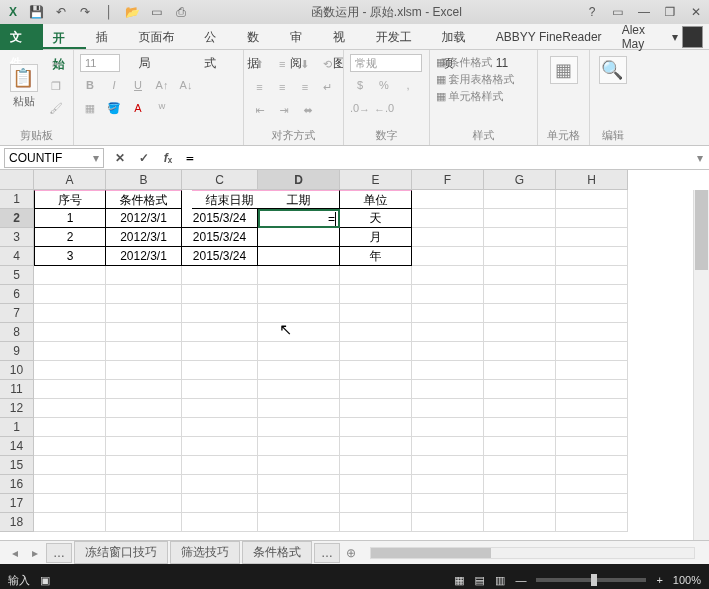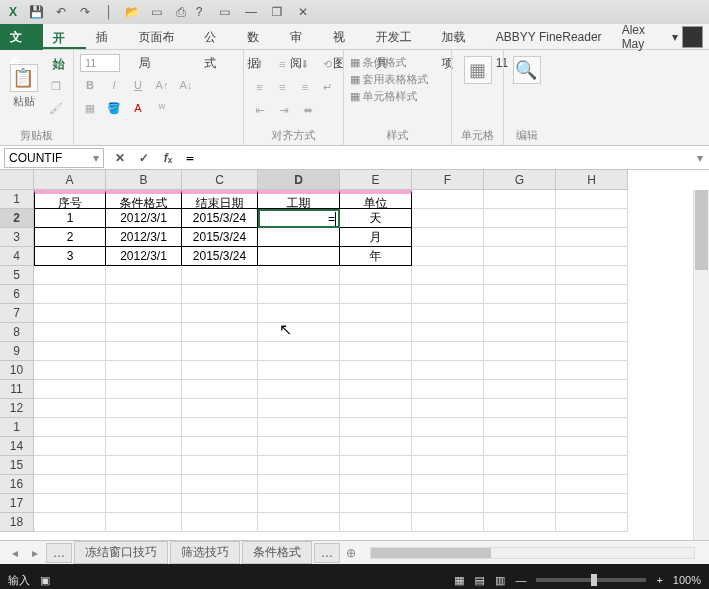--- a/index.html
+++ b/index.html
@@ -40,21 +40,21 @@
 .corner { width:34px; background:#e8e8e8; border-right:1px solid #c6c6c6; border-bottom:1px solid #c6c6c6; }
 .colh { background:#e8e8e8; border-right:1px solid #c6c6c6; border-bottom:1px solid #c6c6c6; text-align:center; line-height:20px; color:#444; font-size:12px; }
 .colh.active { background:#d4d4d4; font-weight:bold; }
 .grid-body { flex:1; display:flex; }
 .row-headers { width:34px; display:flex; flex-direction:column; }
 .rowh { height:19px; background:#e8e8e8; border-right:1px solid #c6c6c6; border-bottom:1px solid #c6c6c6; text-align:center; line-height:19px; color:#444; font-size:12px; }
 .rowh.active { background:#d4d4d4; font-weight:bold; }
 .cells { position:relative; flex:1; }
 .cell { position:absolute; height:19px; line-height:18px; text-align:center; font-size:12px; color:#000; background:#fff; border-right:1px solid #d9d9d9; border-bottom:1px solid #d9d9d9; overflow:hidden; }
 .cell.bordered { border-right:1px solid #000; border-bottom:1px solid #000; }
-.cell.bordered-top { border-top:4px solid #f9a8d4; }
+.cell.bordered-top { border-top:1px solid #f9a8d4; }
 .cell.bordered-left { border-left:1px solid #000; }
 .cell.editing { border:2px solid #217346; text-align:right; padding-right:3px; line-height:16px; z-index:5; }
 .cell.editing::after { content:''; position:absolute; top:1px; right:2px; width:1px; height:14px; background:#000; animation:blink 1s steps(1) infinite; }
 @keyframes blink { 50% { opacity:0; } }
 .cursor-arrow { position:absolute; top:130px; left:245px; font-size:16px; color:#000; z-index:10; pointer-events:none; }
 .vscroll { position:absolute; right:0; top:20px; bottom:0; width:16px; background:#f0f0f0; border-left:1px solid #ddd; }
 .vscroll .thumb { position:absolute; top:0; left:1px; right:1px; height:80px; background:#c6c6c6; }
 
 .sheet-tabs { height:24px; background:#f3f3f3; border-top:1px solid #c6c6c6; display:flex; align-items:center; padding:0 6px; gap:2px; }
 .stab-nav { width:18px; text-align:center; color:#888; }
@@ -75,20 +75,21 @@
   <div class="qat">
     <span class="qat-btn" style="color:#217346;font-weight:bold;">X</span>
     <span class="qat-btn">💾</span>
     <span class="qat-btn">↶</span>
     <span class="qat-btn">↷</span>
     <span class="qat-btn">│</span>
     <span class="qat-btn">📂</span>
     <span class="qat-btn">▭</span>
     <span class="qat-btn">⎙</span>
   </div>
+  <div class="title-center">函数运用 - 原始.xlsm - Excel</div>
   <div class="win-right">
     <span class="qat-btn">?</span>
     <span class="qat-btn">▭</span>
     <span class="qat-btn">—</span>
     <span class="qat-btn">❐</span>
     <span class="qat-btn">✕</span>
   </div>
 </div>
 
 <div class="menubar">
@@ -157,20 +158,33 @@
       <span class="rbtn">↵</span>
     </div>
     <div class="ribbon-row" style="margin-top:3px;">
       <span class="rbtn">⇤</span>
       <span class="rbtn">⇥</span>
       <span class="rbtn">⬌</span>
     </div>
     <div class="ribbon-group-label">对齐方式</div>
   </div>
 
+  <div class="ribbon-group" style="width:86px;">
+    <div class="sel-box" style="width:72px;">常规</div>
+    <div class="ribbon-row" style="margin-top:3px;">
+      <span class="rbtn">$</span>
+      <span class="rbtn">%</span>
+      <span class="rbtn">,</span>
+    </div>
+    <div class="ribbon-row" style="margin-top:3px;">
+      <span class="rbtn">.0→</span>
+      <span class="rbtn">←.0</span>
+    </div>
+    <div class="ribbon-group-label">数字</div>
+  </div>
 
   <div class="ribbon-group" style="width:108px;">
     <div class="vline-item">▦ <span>条件格式</span></div>
     <div class="vline-item">▦ <span>套用表格格式</span></div>
     <div class="vline-item">▦ <span>单元格样式</span></div>
     <div class="ribbon-group-label">样式</div>
   </div>
 
   <div class="ribbon-group" style="width:52px;">
     <div class="big-btn">
@@ -229,21 +243,21 @@
         <div class="rowh">14</div>
         <div class="rowh">15</div>
         <div class="rowh">16</div>
         <div class="rowh">17</div>
         <div class="rowh">18</div>
       </div>
     <div class="cells" id="cells">
       <div class="cursor-arrow">↖</div>
     <div class="cell bordered bordered-top bordered-left" style="left: 0px; top: 0px; width: 72px;">序号</div>
         <div class="cell bordered bordered-top" style="left: 72px; top: 0px; width: 76px;">条件格式</div>
-        <div class="cell bordered bordered-top" style="left: 148px; top: 0px; width: 76px;">结束日期</div>
+        <div class="cell bordered bordered-top" style="left: 158px; top: 0px; width: 76px;">结束日期</div>
         <div class="cell bordered bordered-top" style="left: 224px; top: 0px; width: 82px;">工期</div>
         <div class="cell bordered bordered-top" style="left: 306px; top: 0px; width: 72px;">单位</div>
         <div class="cell" style="left: 378px; top: 0px; width: 72px;"></div>
         <div class="cell" style="left: 450px; top: 0px; width: 72px;"></div>
         <div class="cell" style="left: 522px; top: 0px; width: 72px;"></div>
         <div class="cell bordered bordered-left" style="left: 0px; top: 19px; width: 72px;">1</div>
         <div class="cell bordered" style="left: 72px; top: 19px; width: 76px;">2012/3/1</div>
         <div class="cell bordered" style="left: 148px; top: 19px; width: 76px;">2015/3/24</div>
         <div class="cell editing bordered" style="left: 224px; top: 19px; width: 82px;">=</div>
         <div class="cell bordered" style="left: 306px; top: 19px; width: 72px;">天</div>

